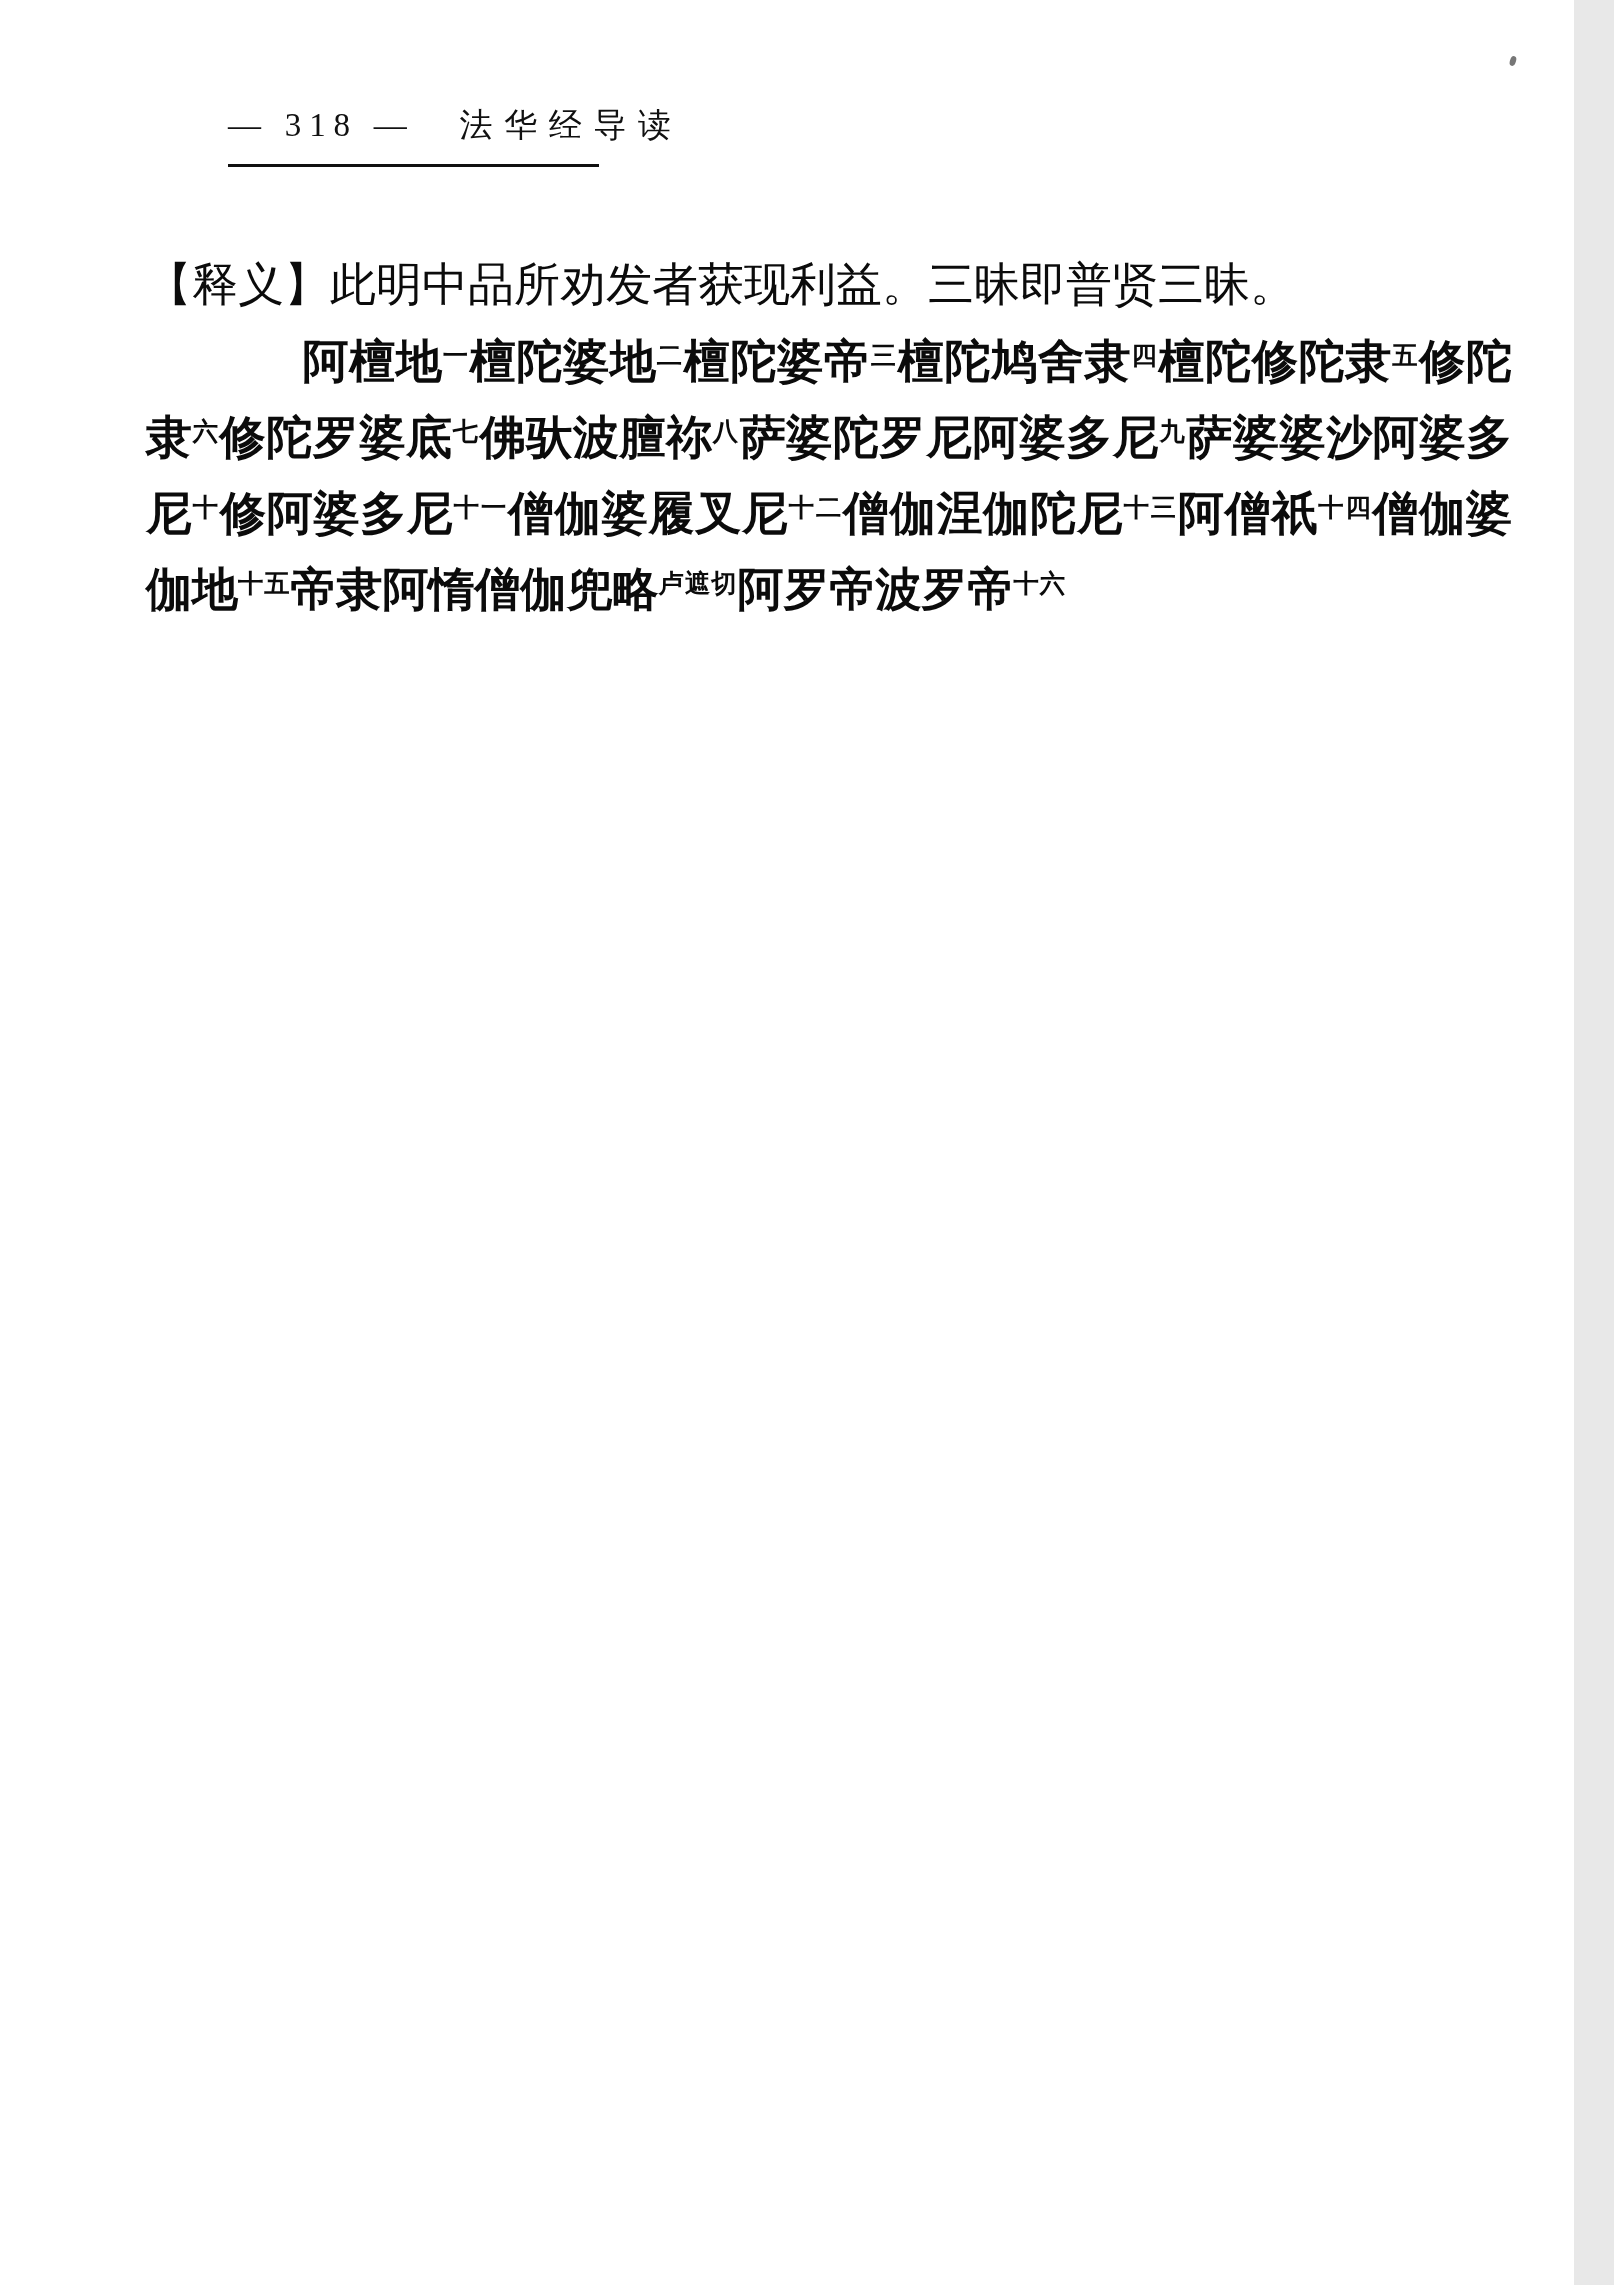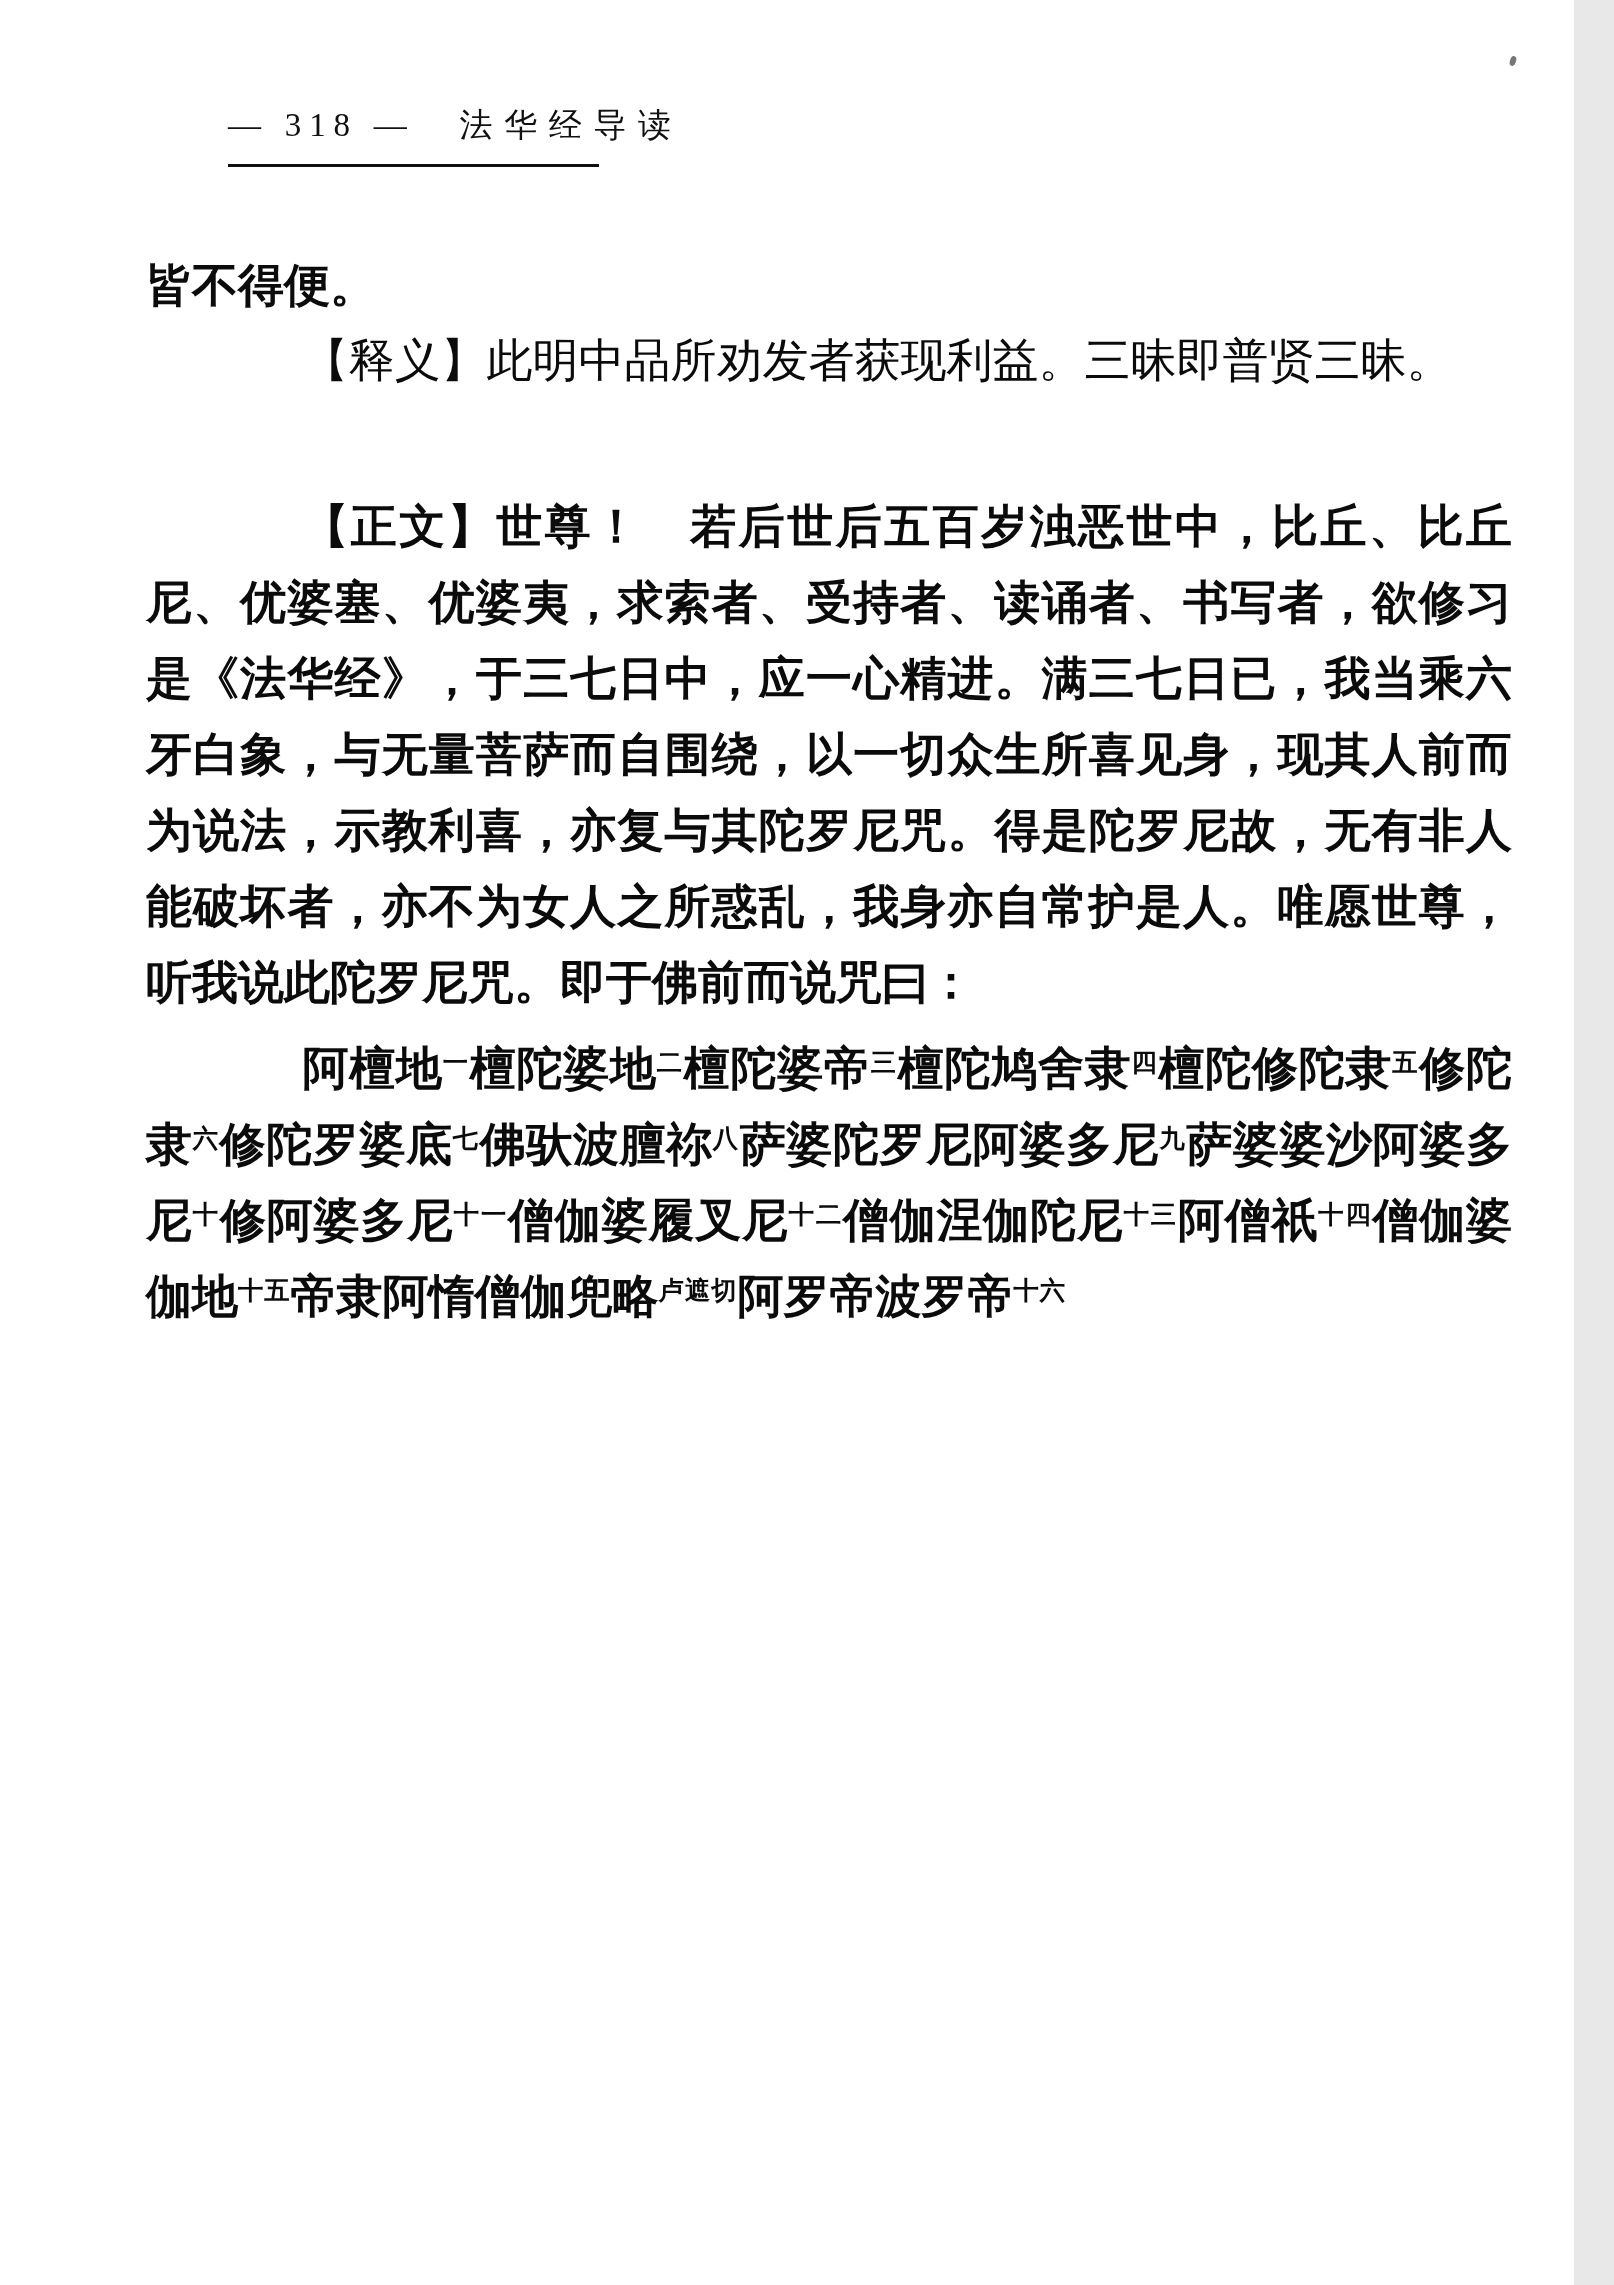--- a/index.html
+++ b/index.html
@@ -62,19 +62,17 @@
 <body>
 
 <div class="page">
   <div class="speck"></div>
 
   <div class="header">
     <span class="num">— 318 —</span><span class="title">法华经导读</span>
   </div>
 
   <main id="body-main">
-      <p class="zhengwen">皆不得便。</p>
       <p class="shiyi">【释义】此明中品所劝发者获现利益。三昧即普贤三昧。</p>
-      <p class="zhengwen">【正文】世尊！　若后世后五百岁浊恶世中，比丘、比丘尼、优婆塞、优婆夷，求索者、受持者、读诵者、书写者，欲修习是《法华经》，于三七日中，应一心精进。满三七日已，我当乘六牙白象，与无量菩萨而自围绕，以一切众生所喜见身，现其人前而为说法，示教利喜，亦复与其陀罗尼咒。得是陀罗尼故，无有非人能破坏者，亦不为女人之所惑乱，我身亦自常护是人。唯愿世尊，听我说此陀罗尼咒。即于佛前而说咒曰：</p>
       <p class="zhengwen"><span>阿檀地</span><sup class="note">一</sup><span>檀陀婆地</span><sup class="note">二</sup><span>檀陀婆帝</span><sup class="note">三</sup><span>檀陀鸠舍隶</span><sup class="note">四</sup><span>檀陀修陀隶</span><sup class="note">五</sup><span>修陀隶</span><sup class="note">六</sup><span>修陀罗婆底</span><sup class="note">七</sup><span>佛驮波膻祢</span><sup class="note">八</sup><span>萨婆陀罗尼阿婆多尼</span><sup class="note">九</sup><span>萨婆婆沙阿婆多尼</span><sup class="note">十</sup><span>修阿婆多尼</span><sup class="note">十一</sup><span>僧伽婆履叉尼</span><sup class="note">十二</sup><span>僧伽涅伽陀尼</span><sup class="note">十三</sup><span>阿僧祇</span><sup class="note">十四</sup><span>僧伽婆伽地</span><sup class="note">十五</sup><span>帝隶阿惰僧伽兜略</span><sup class="note">卢遮切</sup><span>阿罗帝波罗帝</span><sup class="note">十六</sup></p>
     </main>
 </div>
 
 
 </body></html>

